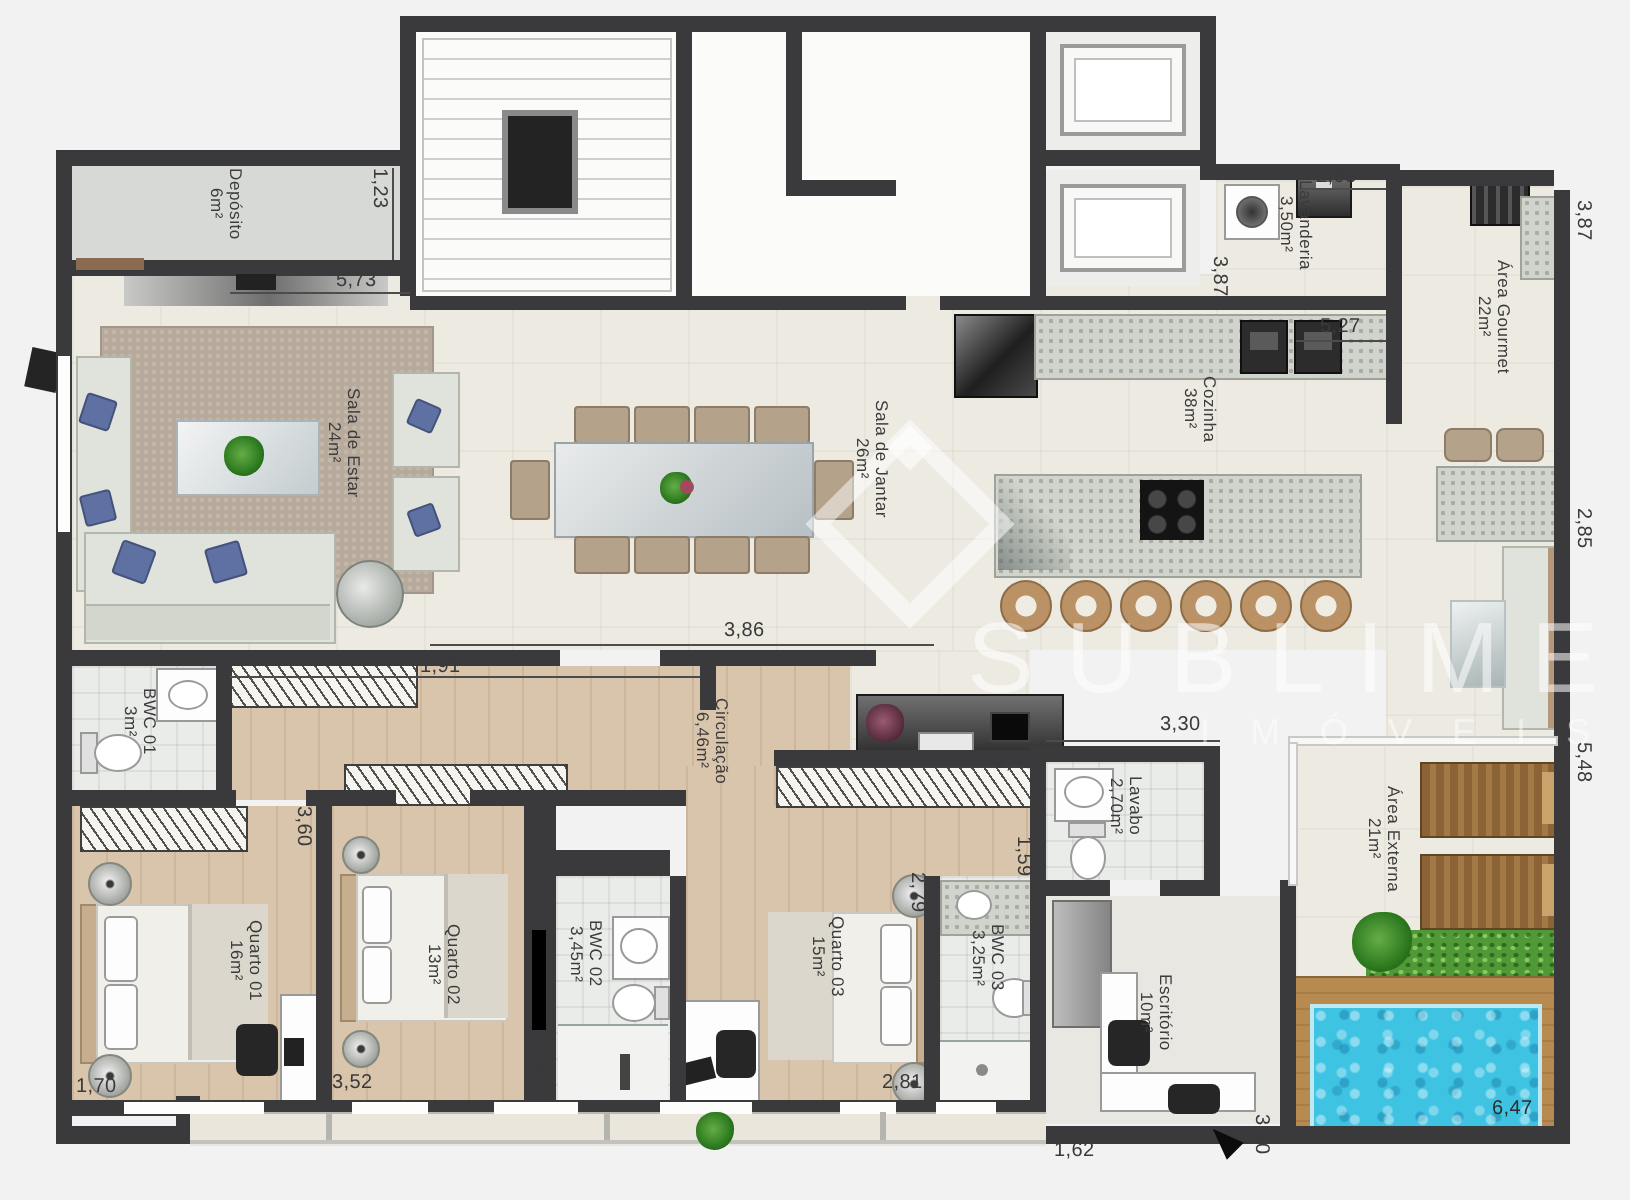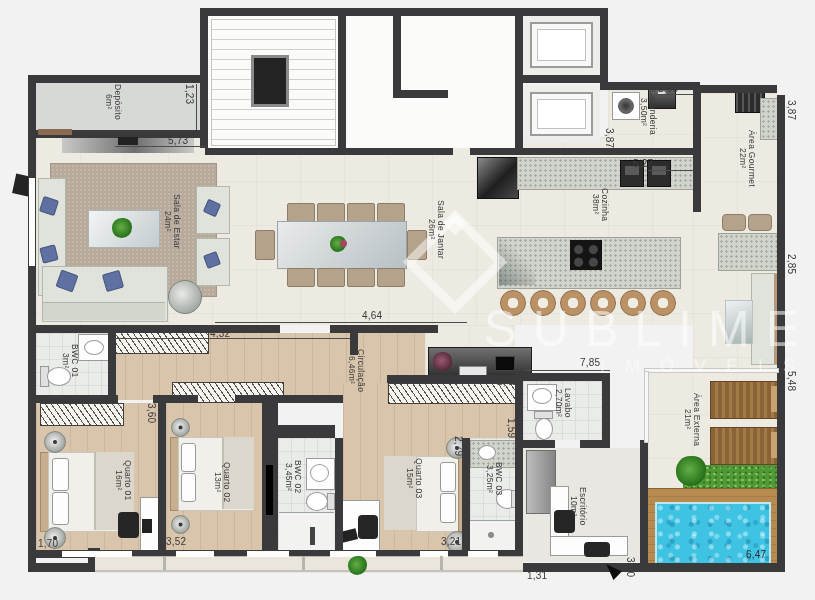--- a/index.html
+++ b/index.html
@@ -313,36 +313,36 @@
     <div class="dline" style="left:115px;top:146px;width:90px;height:1px"></div>
     <div class="dline" style="left:196px;top:84px;width:1px;height:46px"></div>
     <div class="dline" style="left:115px;top:338px;width:235px;height:1px"></div>
     <div class="dline" style="left:215px;top:322px;width:252px;height:1px"></div>
     <div class="dline" style="left:523px;top:370px;width:87px;height:1px"></div>
     <div class="dline" style="left:650px;top:94px;width:43px;height:1px"></div>
     <div class="dline" style="left:648px;top:170px;width:45px;height:1px"></div>
 
     <span class="dim" style="left:168px;top:135px">5,73</span>
     <span class="dim v" style="left:184px;top:84px">1,23</span>
-    <span class="dim" style="left:210px;top:328px">4,32</span>
-    <span class="dim" style="left:362px;top:310px">4,64</span>
+    <span class="dim" style="left:210px;top:328px">1,91</span>
+    <span class="dim" style="left:362px;top:310px">3,86</span>
     <span class="dim" style="left:658px;top:83px">2,03</span>
-    <span class="dim" style="left:633px;top:158px">5,27</span>
+    <span class="dim" style="left:660px;top:158px">5,27</span>
     <span class="dim v" style="left:604px;top:128px">3,87</span>
     <span class="dim v" style="left:786px;top:100px">3,87</span>
-    <span class="dim" style="left:580px;top:357px">7,85</span>
+    <span class="dim" style="left:580px;top:357px">3,30</span>
     <span class="dim" style="left:497px;top:376px">2,43</span>
     <span class="dim v" style="left:146px;top:403px">3,60</span>
     <span class="dim" style="left:38px;top:538px">1,70</span>
     <span class="dim" style="left:166px;top:536px">3,52</span>
     <span class="dim v" style="left:263px;top:522px">2,87</span>
     <span class="dim v" style="left:453px;top:436px">2,79</span>
-    <span class="dim" style="left:441px;top:536px">3,21</span>
+    <span class="dim" style="left:441px;top:536px">2,81</span>
     <span class="dim v" style="left:506px;top:418px">1,59</span>
-    <span class="dim" style="left:527px;top:570px">1,31</span>
+    <span class="dim" style="left:527px;top:570px">1,62</span>
     <span class="dim v" style="left:625px;top:557px">3,50</span>
     <span class="dim v" style="left:786px;top:254px">2,85</span>
     <span class="dim v" style="left:786px;top:371px">5,48</span>
     <span class="dim" style="left:746px;top:549px;color:#2e2e2e">6,47</span>
   </div>
 
   <div>
     <div class="rlabel" style="left:103px;top:84px">
         <span>Depósito</span>
         <span>6m²</span>

